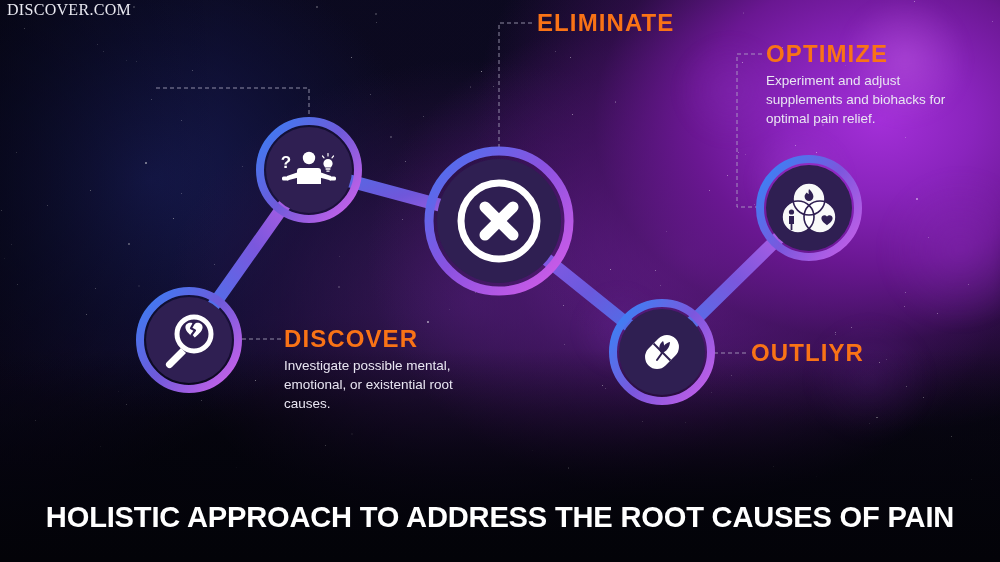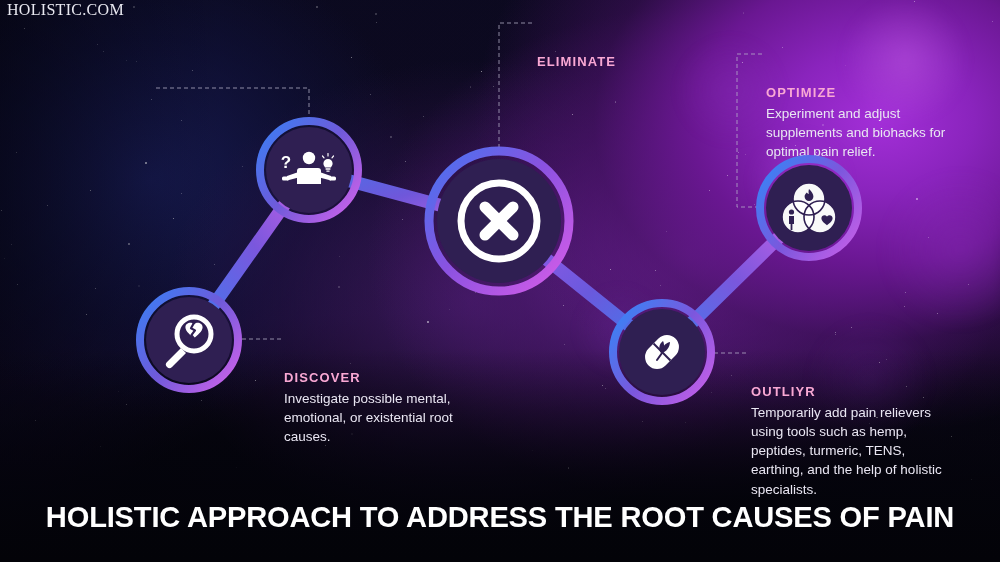--- a/index.html
+++ b/index.html
@@ -48,22 +48,22 @@
   
   .node {
     position:absolute; border-radius:50%;
     display:flex; align-items:center; justify-content:center;
   }
   .node svg { position:relative; z-index:3; display:block; }
 
   
   .block { position:absolute; }
   .block h3 {
-    font-size:13px; font-weight:bold; color:#f9a8d4;
-    letter-spacing:1.1px; margin-bottom:5px; line-height:1;margin-top:44px;
+    font-size:24px; font-weight:bold; color:#f97316;
+    letter-spacing:1.1px; margin-bottom:5px; line-height:1;
   }
   .block p {
     font-size:13.5px; color:#e9e6f2; line-height:1.42; font-weight:400;
   }
 
   
   svg.leaders { position:absolute; inset:0; width:1000px; height:562px; }
 
   
   .watermark {
@@ -379,19 +379,18 @@
     <p>Investigate possible mental, emotional, or existential root causes.</p>
   </div>
 
   <div class="block" style="left:766px; top:42px; width:200px;">
     <h3>OPTIMIZE</h3>
     <p>Experiment and adjust supplements and biohacks for optimal pain relief.</p>
   </div>
 
   <div class="block" style="left:751px; top:341px; width:200px;">
     <h3>OUTLIYR</h3>
-    <p>Temporarily add pain relievers using tools such as hemp, peptides, turmeric, TENS, earthing, and the help of holistic specialists.</p>
-  </div>
-
-  <div class="watermark">HOLISTIC.COM</div>
+  </div>
+
+  <div class="watermark">DISCOVER.COM</div>
   <div class="maintitle">HOLISTIC APPROACH TO ADDRESS THE ROOT CAUSES OF PAIN</div>
 
 </div>
 
 </body></html>

